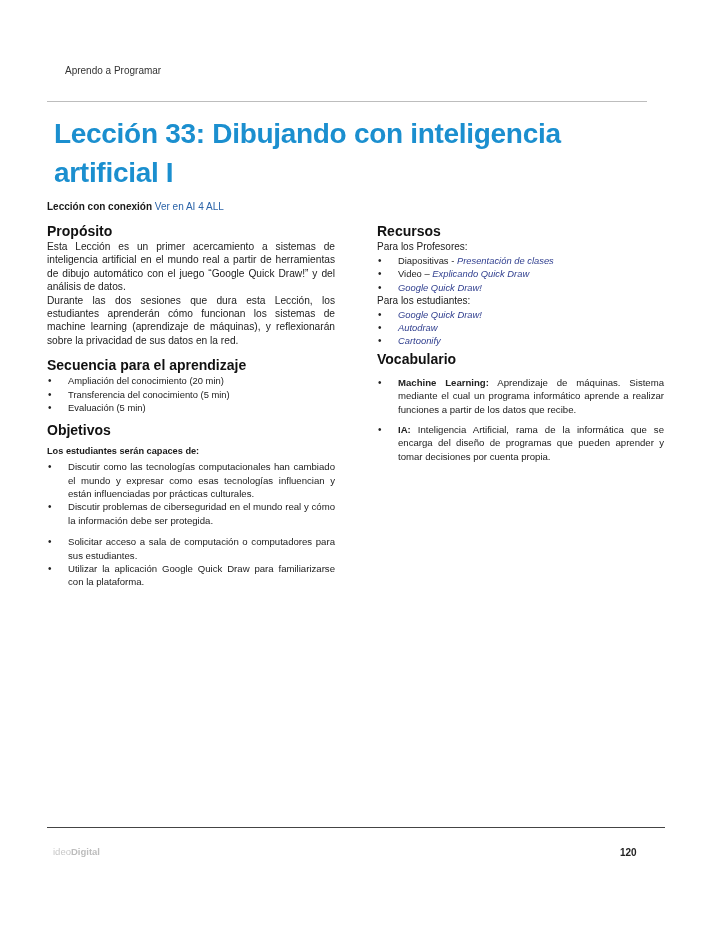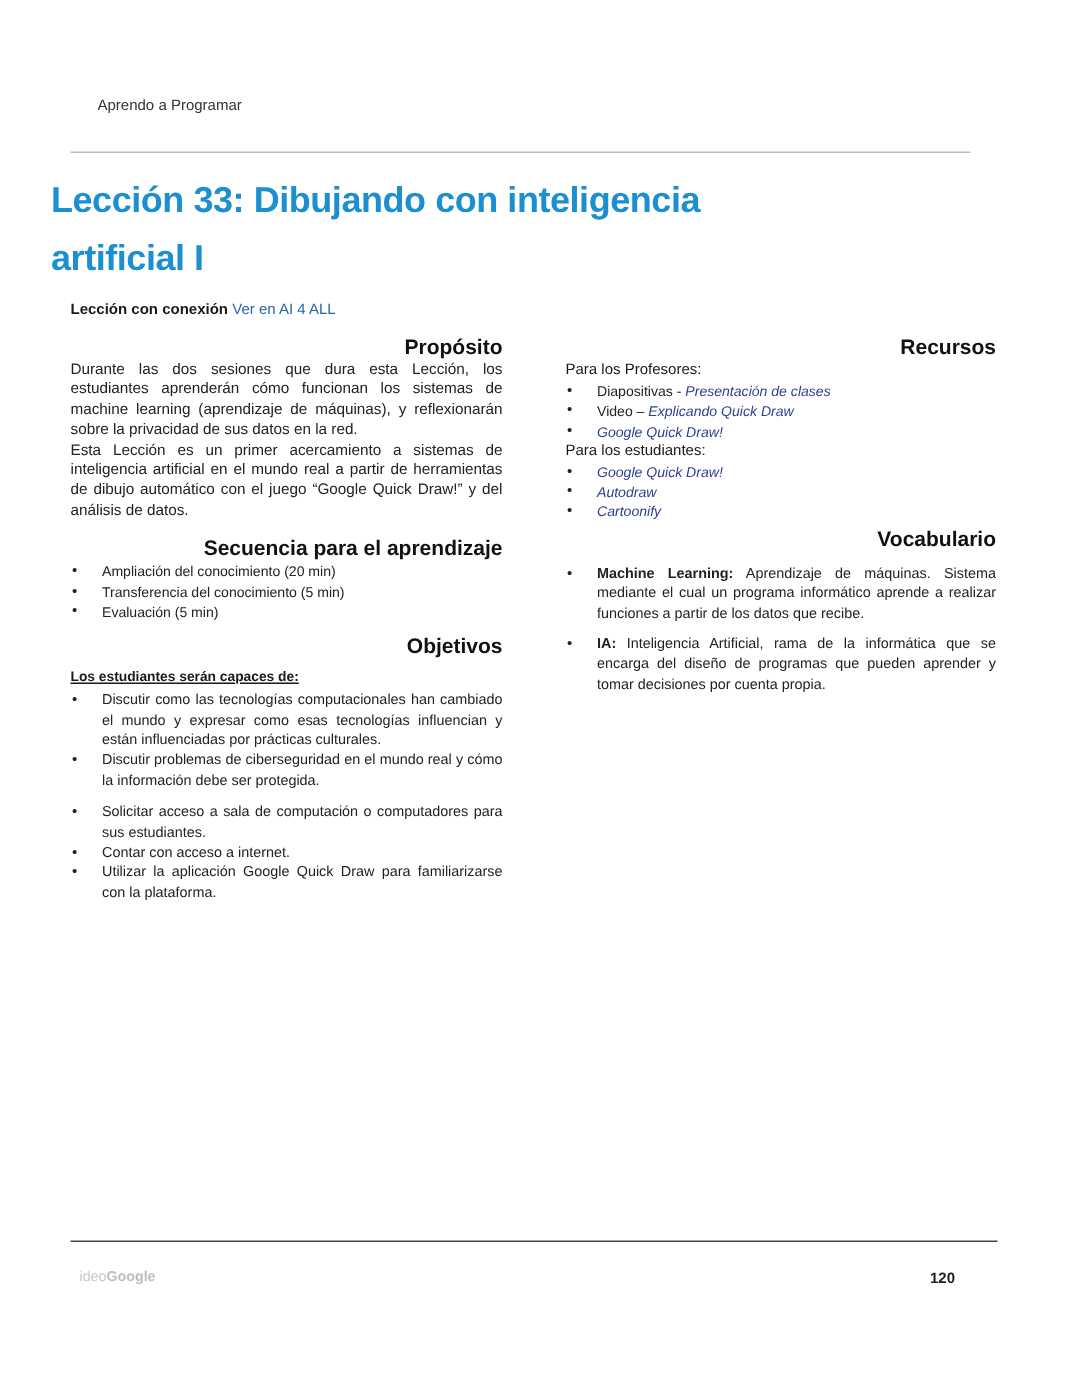--- a/index.html
+++ b/index.html
@@ -9,52 +9,52 @@
   }
   .running-head {
     position: absolute; left: 65px; top: 65px;
     font-size: 10px; color: #333;
   }
   .top-rule {
     position: absolute; left: 47px; top: 101px; width: 600px; height: 1px;
     background: #bdbdbd;
   }
   .title {
-    position: absolute; left: 34px; top: 114px; width: 600px;
-    font-size: 24px; line-height: 39px; font-weight: bold; color: #1b8fcf;
+    position: absolute; left: 54px; top: 114px; width: 600px;
+    font-size: 28px; line-height: 39px; font-weight: bold; color: #1b8fcf;
     margin: 0; letter-spacing: -0.3px;
   }
   .connection {
     position: absolute; left: 47px; top: 201px; font-size: 10px; color: #1a1a1a;
   }
   .connection b { font-weight: bold; }
   .connection .link { color: #2a63a8; }
   .col { position: absolute; top: 222px; }
   .col.left { left: 47px; width: 288px; }
   .col.right { left: 377px; width: 287px; }
   h2 {
-    font-size: 14px; font-weight: bold; margin: 0; line-height: 18px; color: #111; text-align: right;
+    font-size: 14px; font-weight: bold; margin: 0; line-height: 18px; color: #111;
   }
   p.body {
     margin: 0; font-size: 10.2px; line-height: 13.4px; text-align: justify;
     color: #222;
   }
   ul { list-style: none; margin: 0; padding: 0; }
   li {
     position: relative; padding-left: 21px; font-size: 9.4px; line-height: 13.3px;
     color: #222;
   }
   li::before {
     content: "\2022"; position: absolute; left: 1px; top: 0; font-size: 10px;
   }
   .wide li { font-size: 9.6px; line-height: 13.4px; text-align: justify; }
   .sub {
     font-size: 10px; font-weight: normal; margin: 0; line-height: 14px;
   }
-  .small-sub { font-size: 9.2px; font-weight: bold; margin: 7px 0 4px 0; text-decoration: underline; }
+  .small-sub { font-size: 9.2px; font-weight: bold; margin: 7px 0 4px 0; }
   .link-it { color: #2f3e8e; font-style: italic; }
   .vocab li { font-size: 9.6px; line-height: 13.4px; text-align: justify; margin-bottom: 7px; }
   .vocab b { font-weight: bold; }
   .bottom-rule {
     position: absolute; left: 47px; top: 827px; width: 618px; height: 1px;
     background: #444;
   }
   .footer-brand {
     position: absolute; left: 53px; top: 846px; font-size: 9.5px; color: #c7c7c7;
   }
@@ -75,22 +75,22 @@
 </h1>
 
 <div class="connection">
   <b>Lección con conexión</b>
   <span class="link">Ver en AI 4 ALL</span>
 </div>
 
 <div class="col left">
   <section>
     <h2>Propósito</h2>
+    <p class="body">Esta Lección es un primer acercamiento a sistemas de inteligencia artificial en el mundo real a partir de herramientas de dibujo automático con el juego “Google Quick Draw!” y del análisis de datos.</p>
     <p class="body">Durante las dos sesiones que dura esta Lección, los estudiantes aprenderán cómo funcionan los sistemas de machine learning (aprendizaje de máquinas), y reflexionarán sobre la privacidad de sus datos en la red.</p>
-    <p class="body">Esta Lección es un primer acercamiento a sistemas de inteligencia artificial en el mundo real a partir de herramientas de dibujo automático con el juego “Google Quick Draw!” y del análisis de datos.</p>
   </section>
 
   <section style="margin-top:9px">
     <h2>Secuencia para el aprendizaje</h2>
     <ul>
       <li>Ampliación del conocimiento (20 min)</li>
       <li>Transferencia del conocimiento (5 min)</li>
       <li>Evaluación (5 min)</li>
     </ul>
   </section>
@@ -100,21 +100,20 @@
     <div class="small-sub">Los estudiantes serán capaces de:</div>
     <ul class="wide">
       <li>Discutir como las tecnologías computacionales han cambiado el mundo y expresar como esas tecnologías influencian y están influenciadas por prácticas culturales.</li>
       <li>Discutir problemas de ciberseguridad en el mundo real y cómo la información debe ser protegida.</li>
     </ul>
   </section>
 
   <section style="margin-top:8px">
     <ul class="wide">
       <li>Solicitar acceso a sala de computación o computadores para sus estudiantes.</li>
-      <li>Contar con acceso a internet.</li>
       <li>Utilizar la aplicación Google Quick Draw para familiarizarse con la plataforma.</li>
     </ul>
   </section>
 </div>
 
 <div class="col right">
   <section>
     <h2>Recursos</h2>
     <div class="sub">Para los Profesores:</div>
     <ul>
@@ -139,14 +138,14 @@
   <section style="margin-top:2px">
     <h2>Vocabulario</h2>
     <ul class="vocab" style="margin-top:8px">
       <li><b>Machine Learning:</b><span> Aprendizaje de máquinas. Sistema mediante el cual un programa informático aprende a realizar funciones a partir de los datos que recibe.</span></li>
       <li><b>IA:</b><span> Inteligencia Artificial, rama de la informática que se encarga del diseño de programas que pueden aprender y tomar decisiones por cuenta propia.</span></li>
     </ul>
   </section>
 </div>
 
 <div class="bottom-rule"></div>
-<div class="footer-brand"><span>ideo</span><b>Google</b></div>
+<div class="footer-brand"><span>ideo</span><b>Digital</b></div>
 <div class="page-num">120</div>
 
 </body></html>

